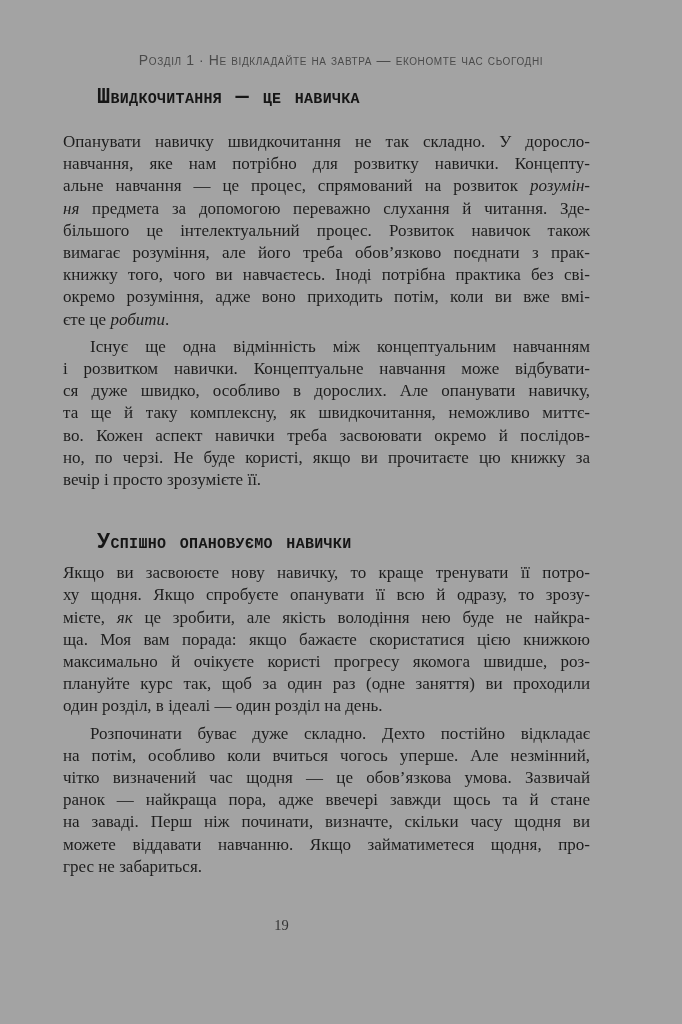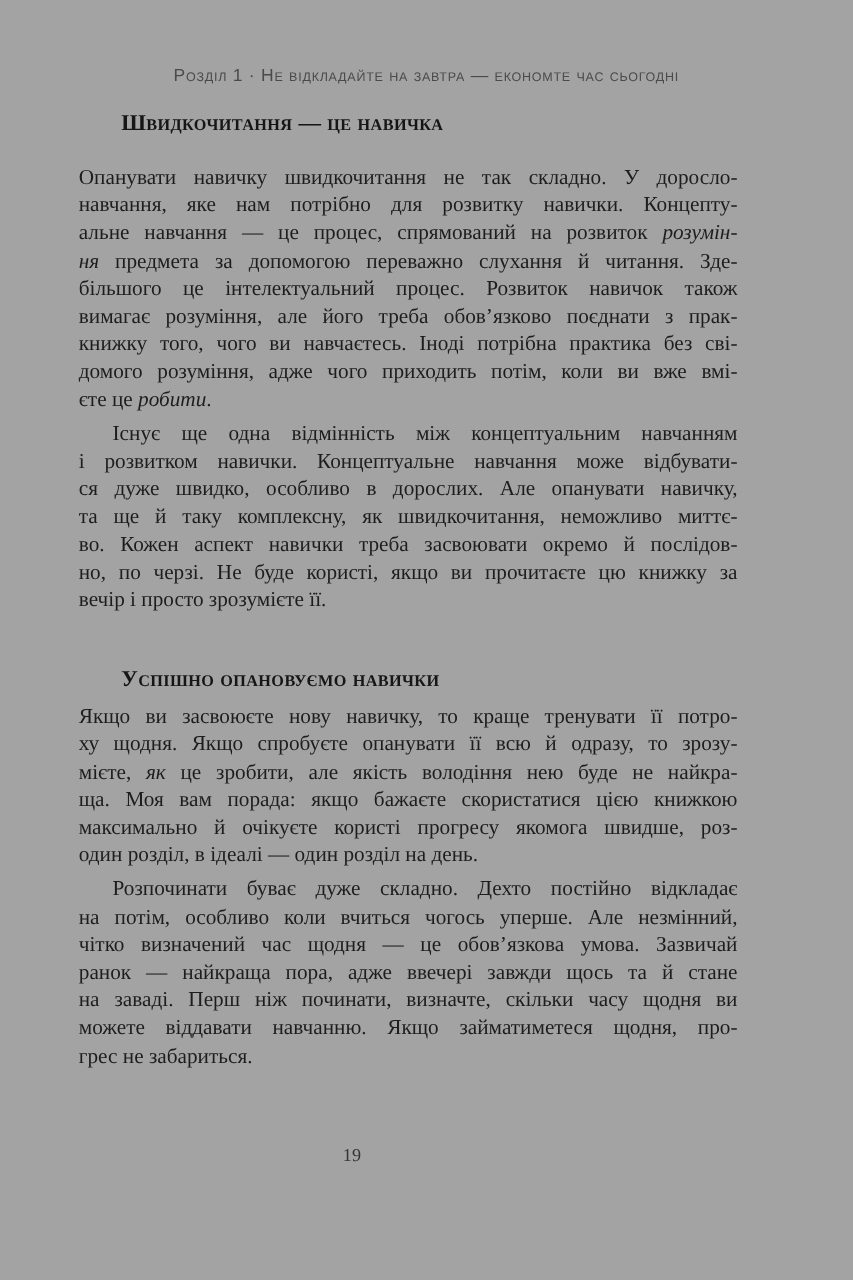--- a/index.html
+++ b/index.html
@@ -30,24 +30,24 @@
     line-height: 18px;
   }
   .content {
     position: absolute;
     left: 63px;
     top: 84px;
     width: 527px;
   }
   .heading {
     margin: 0 0 0 34px;
-    font-family: Liberation Serif, serif;
+    font-family: Liberation Mono, monospace;
     font-weight: 700;
     font-variant-caps: small-caps;
-    font-size: 18px;
+    font-size: 22px;
     letter-spacing: 0.3px;
     line-height: 28px;
     color: #161616;
   }
   .section + .section .heading {
     margin-top: 38px;
   }
   .paras {
     margin-top: 5px;
   }
@@ -93,21 +93,21 @@
       <h2 class="heading">Швидкочитання — це навичка</h2>
       <div class="paras">
           <div class="para">
             <div class="line" style="">Опанувати навичку швидкочитання не так складно. У доросло-</div>
             <div class="line" style="">навчання, яке нам потрібно для розвитку навички. Концепту-</div>
             <div class="line" style="">альне навчання — це процес, спрямований на розвиток <i>розумін-</i></div>
             <div class="line" style=""><i>ня</i> предмета за допомогою переважно слухання й читання. Зде-</div>
             <div class="line" style="">більшого це інтелектуальний процес. Розвиток навичок також</div>
             <div class="line" style="">вимагає розуміння, але його треба обов’язково поєднати з прак-</div>
             <div class="line" style="">книжку того, чого ви навчаєтесь. Іноді потрібна практика без сві-</div>
-            <div class="line" style="">домого розуміння, адже чого приходить потім, коли ви вже вмі-</div>
+            <div class="line" style="">окремо розуміння, адже воно приходить потім, коли ви вже вмі-</div>
             <div class="line last" style="">єте це <i>робити</i>.</div>
           </div>
           <div class="para">
             <div class="line indent" style="">Існує ще одна відмінність між концептуальним навчанням</div>
             <div class="line" style="">і розвитком навички. Концептуальне навчання може відбувати-</div>
             <div class="line" style="">ся дуже швидко, особливо в дорослих. Але опанувати навичку,</div>
             <div class="line" style="">та ще й таку комплексну, як швидкочитання, неможливо миттє-</div>
             <div class="line" style="">во. Кожен аспект навички треба засвоювати окремо й послідов-</div>
             <div class="line" style="">но, по черзі. Не буде користі, якщо ви прочитаєте цю книжку за</div>
             <div class="line last" style="">вечір і просто зрозумієте її.</div>
@@ -117,20 +117,21 @@
 
     <div class="section">
       <h2 class="heading">Успішно опановуємо навички</h2>
       <div class="paras">
           <div class="para">
             <div class="line" style="">Якщо ви засвоюєте нову навичку, то краще тренувати її потро-</div>
             <div class="line" style="">ху щодня. Якщо спробуєте опанувати її всю й одразу, то зрозу-</div>
             <div class="line" style="">мієте, <i>як</i> це зробити, але якість володіння нею буде не найкра-</div>
             <div class="line" style="">ща. Моя вам порада: якщо бажаєте скористатися цією книжкою</div>
             <div class="line" style="">максимально й очікуєте користі прогресу якомога швидше, роз-</div>
+            <div class="line" style="">плануйте курс так, щоб за один раз (одне заняття) ви проходили</div>
             <div class="line last" style="">один розділ, в ідеалі — один розділ на день.</div>
           </div>
           <div class="para">
             <div class="line indent" style="">Розпочинати буває дуже складно. Дехто постійно відкладає</div>
             <div class="line" style="">на потім, особливо коли вчиться чогось уперше. Але незмінний,</div>
             <div class="line" style="">чітко визначений час щодня — це обов’язкова умова. Зазвичай</div>
             <div class="line" style="">ранок — найкраща пора, адже ввечері завжди щось та й стане</div>
             <div class="line" style="">на заваді. Перш ніж починати, визначте, скільки часу щодня ви</div>
             <div class="line" style="">можете віддавати навчанню. Якщо займатиметеся щодня, про-</div>
             <div class="line last" style="">грес не забариться.</div>

